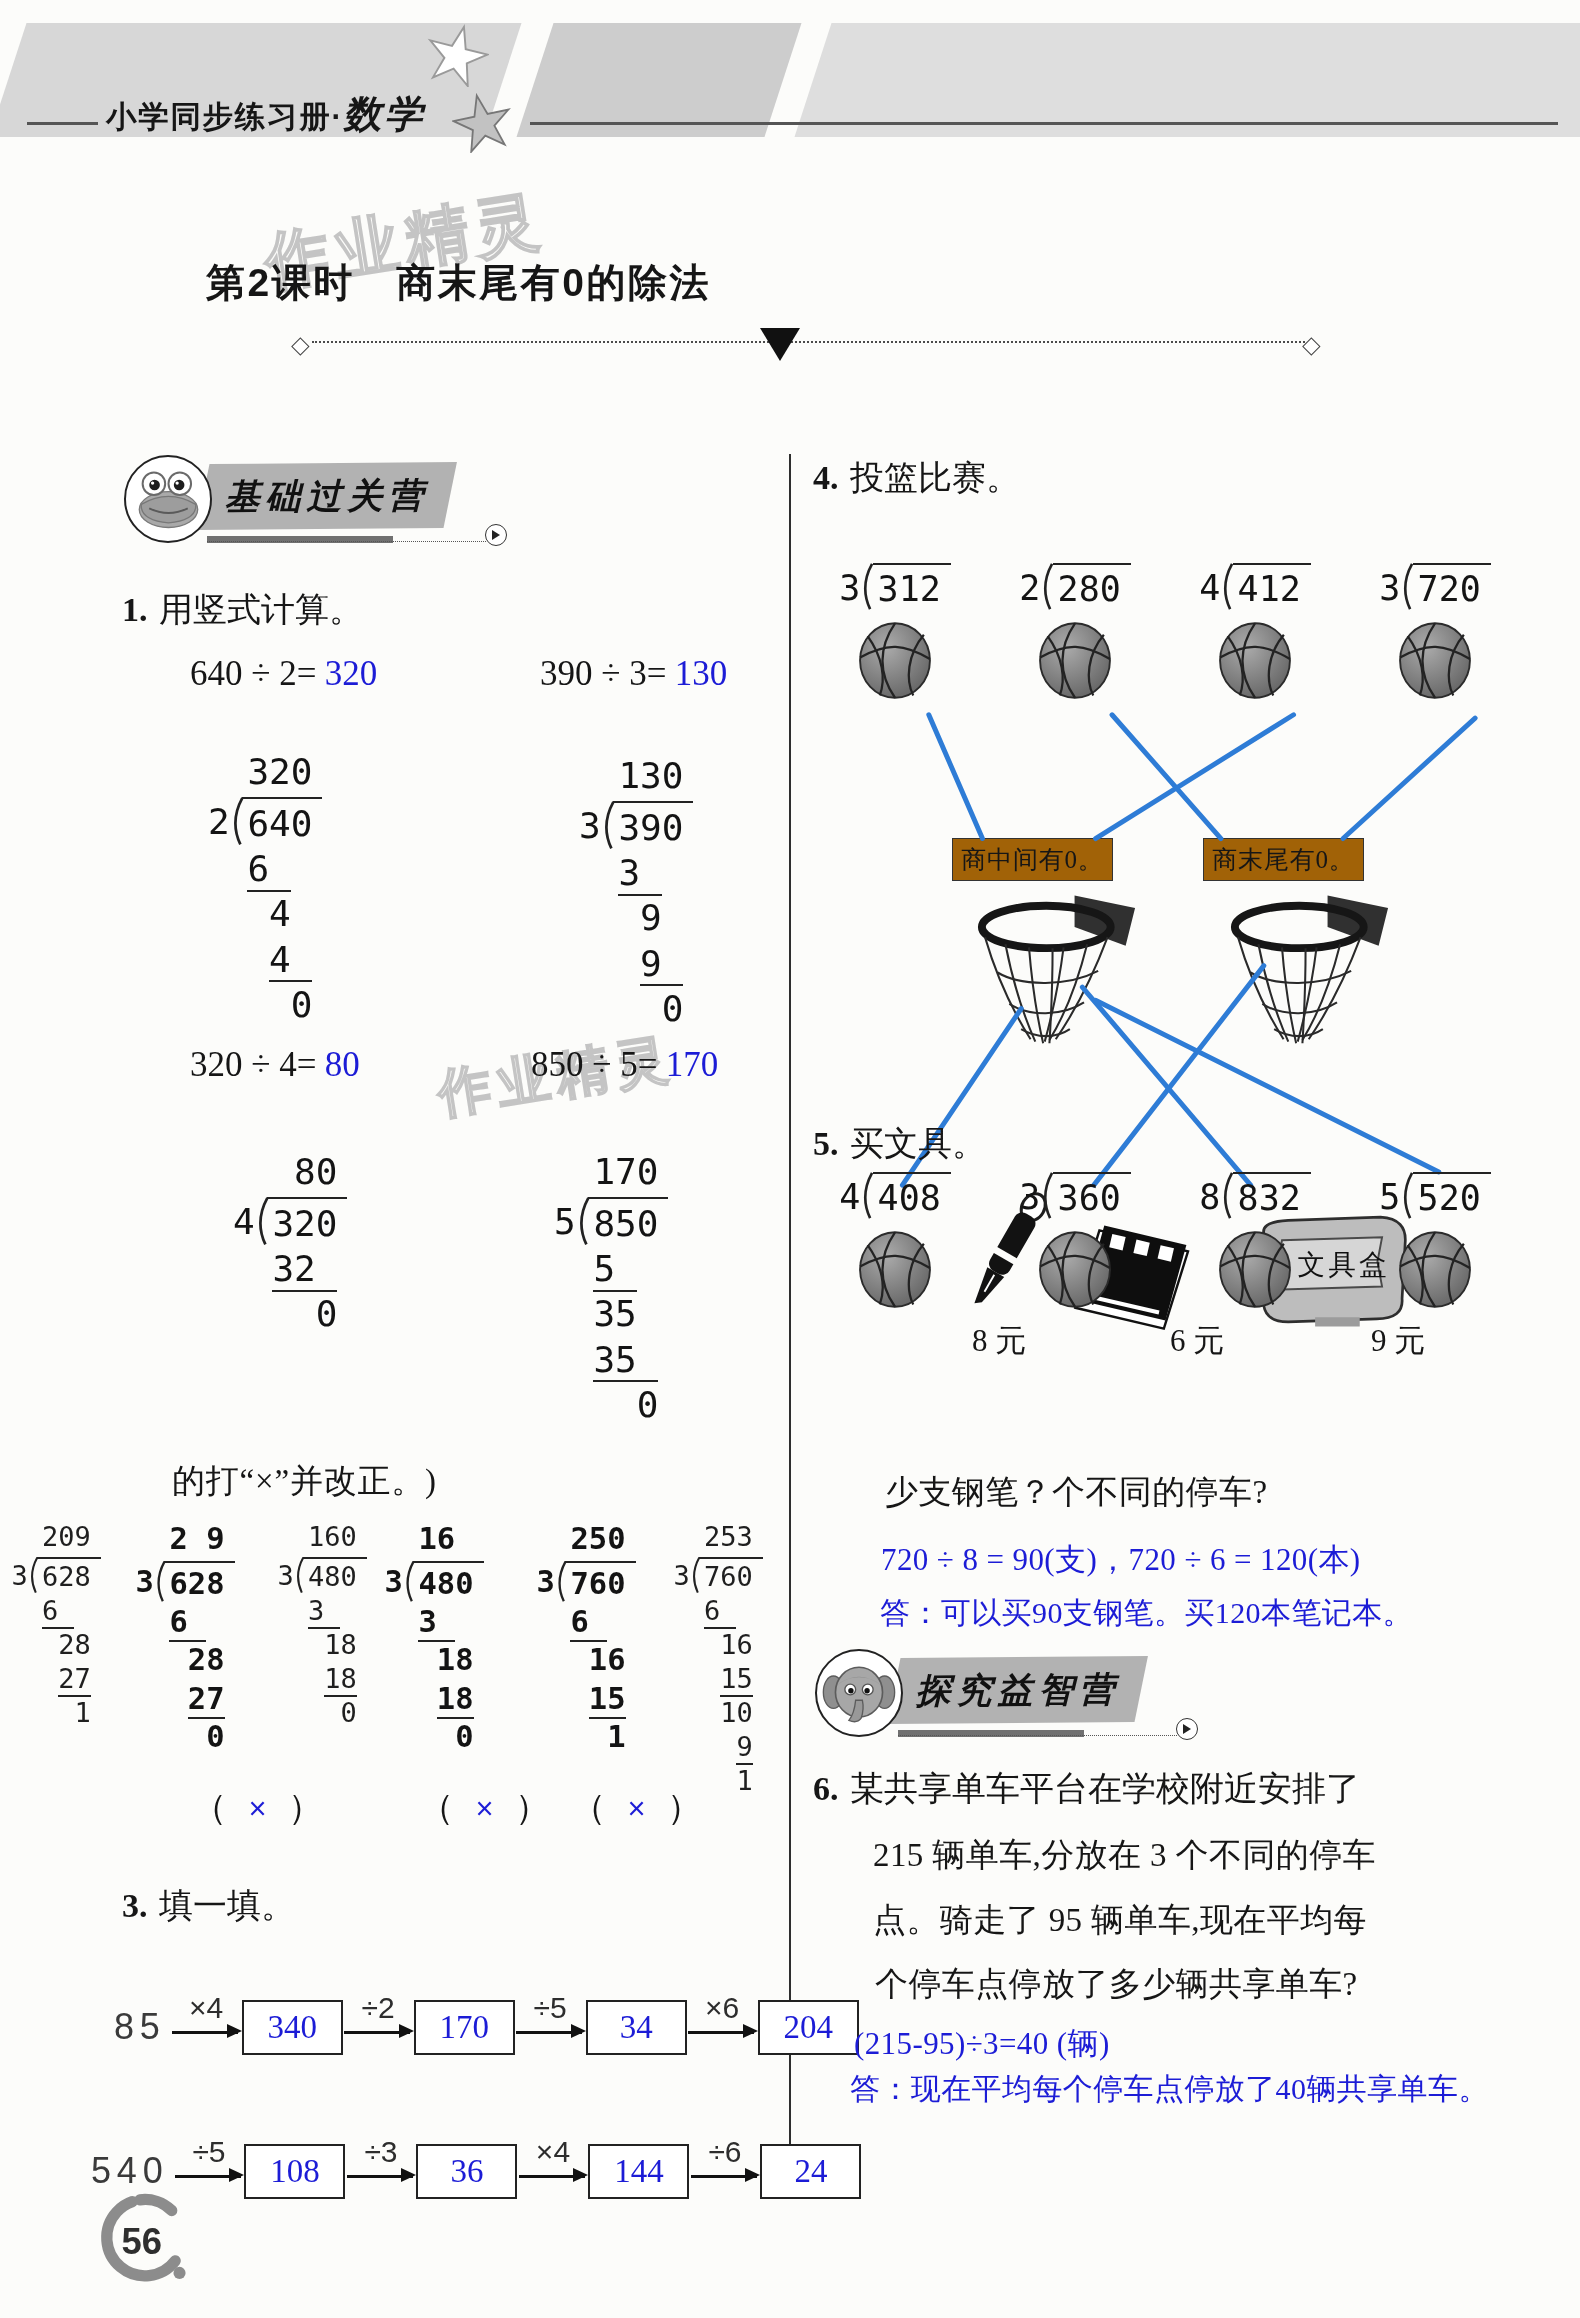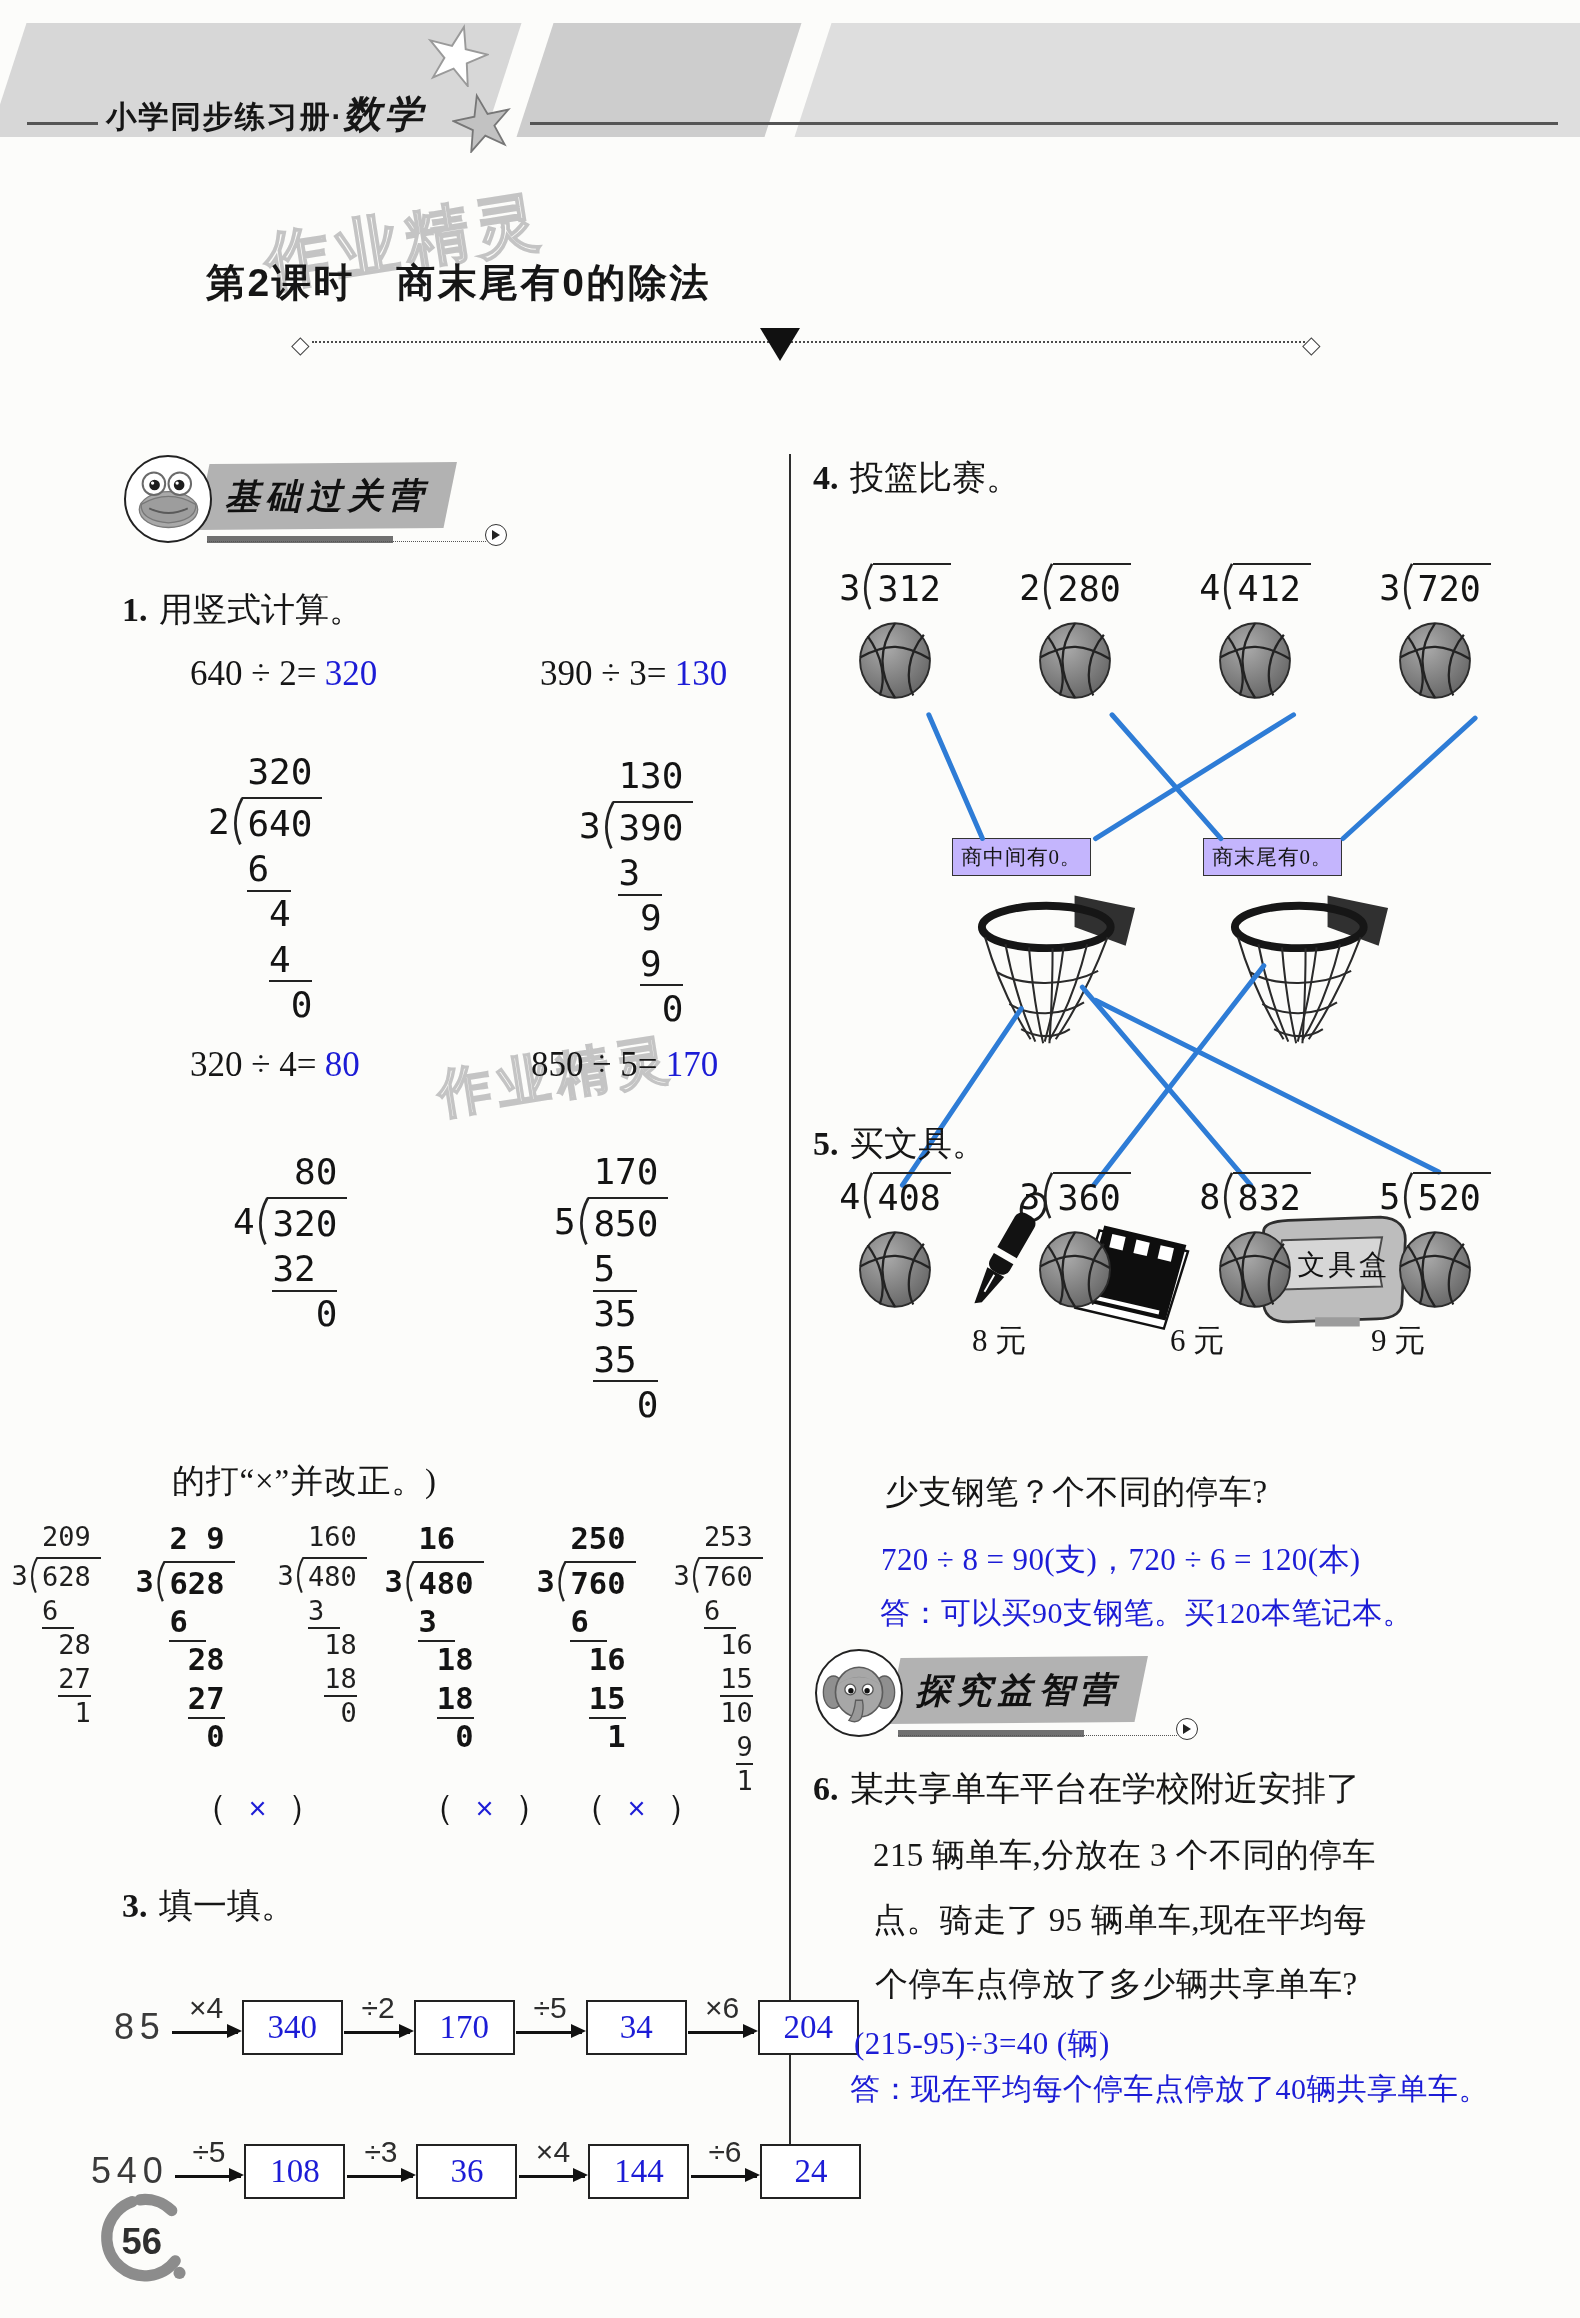--- a/index.html
+++ b/index.html
@@ -77,21 +77,21 @@
   .ch-shaft::after{content:"";position:absolute;right:-3.3px;top:-6.6px;border-left:15px solid #111;
           border-top:7.8px solid transparent;border-bottom:7.8px solid transparent;}
   .ch-box{width:97px;height:51px;border:2.1px solid #222;background:#fff;display:flex;align-items:center;
           justify-content:center;font-size:33px;color:#1c1cd6;flex:none;}
   
   .p4block{position:absolute;left:805px;top:520px;width:751px;height:883px;z-index:2;}
   .p4row{position:absolute;left:0;width:751px;display:flex;}
   .p4-cell{width:180px;display:flex;flex-direction:column;align-items:center;flex:none;}
   .p4-cell .ld{font-size:35px;}
   .ball{width:76px;height:79px;margin-top:10px;}
-  .p4label{position:absolute;border:1.7px solid #333;background:#c4b5fd;font-size:21px;padding:4.1px 8.3px;
+  .p4label{position:absolute;border:1.7px solid #333;background:#a16207;font-size:25px;padding:4.1px 8.3px;
            letter-spacing:0.8px;white-space:nowrap;}
   .hoop{position:absolute;width:165px;height:165px;}
   .p4-lines{position:absolute;left:0;top:0;width:751px;height:883px;pointer-events:none;}
   
   .price{position:absolute;font-size:31px;z-index:2;}
   .rtext{position:absolute;font-size:33px;letter-spacing:0.4px;z-index:2;white-space:nowrap;}
   
   .pagelogo{position:absolute;left:92px;top:2188px;width:104px;height:104px;z-index:2;}
 </style>
 </head>

